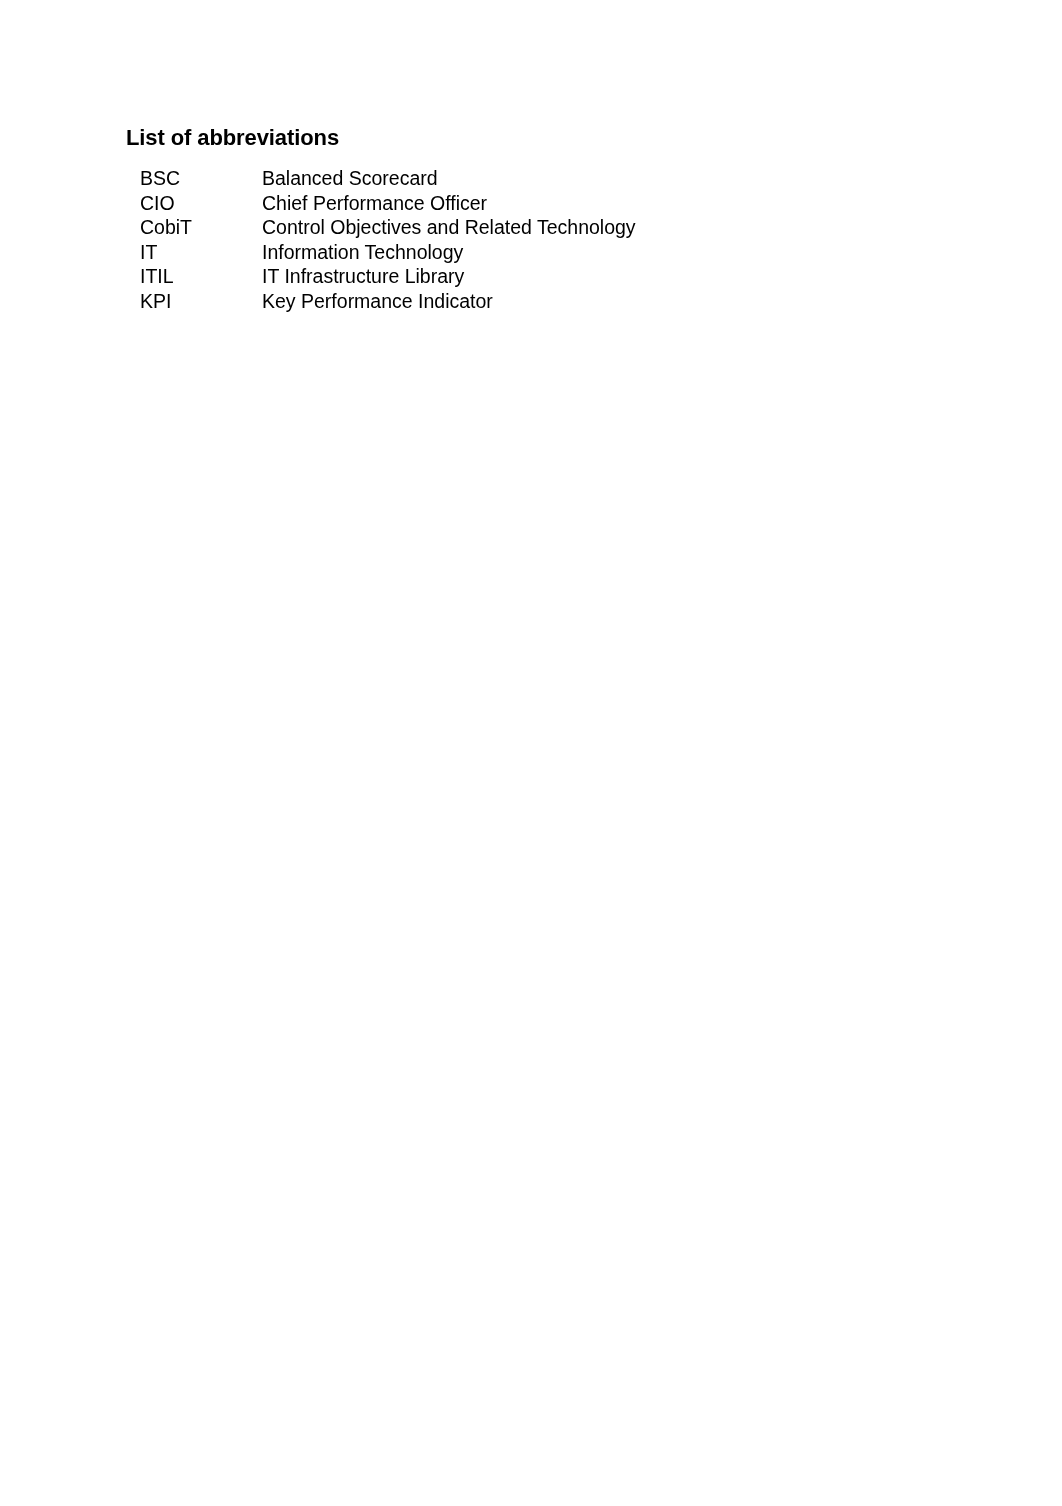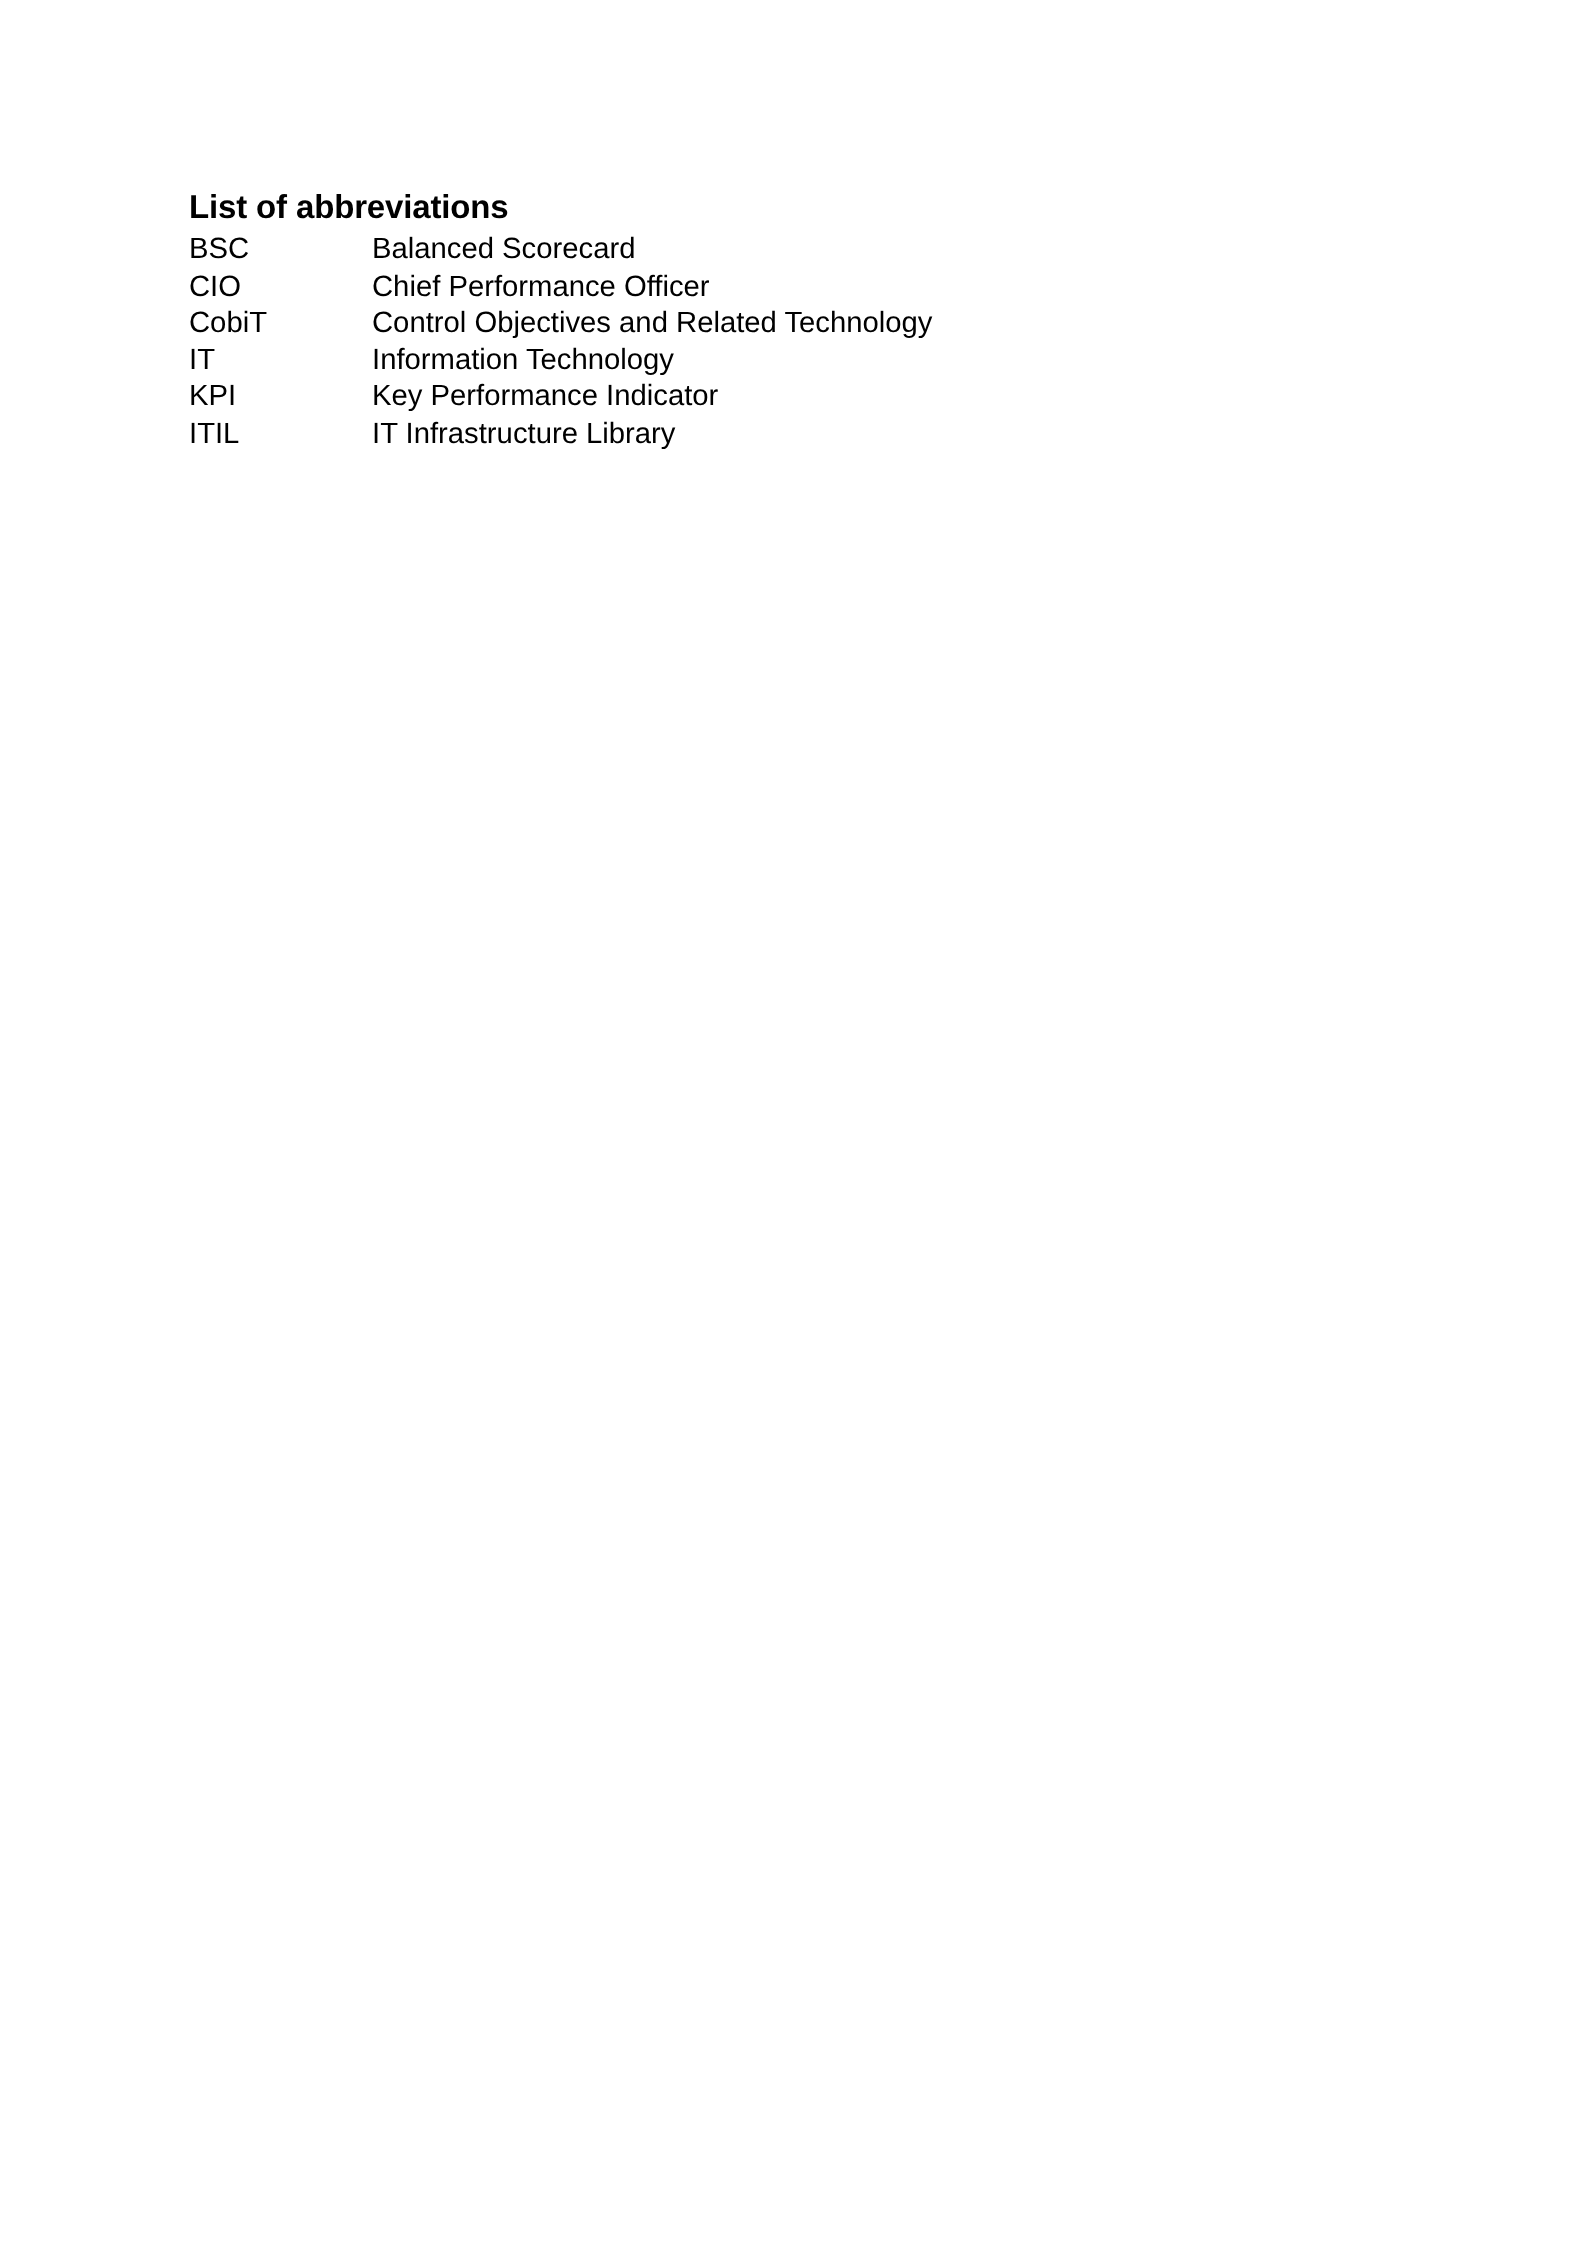--- a/index.html
+++ b/index.html
@@ -36,21 +36,21 @@
   .doc-heading {
     font-size: 22px;
     font-weight: bold;
     line-height: 28px;
     margin: 0 0 2px 0;
     letter-spacing: -0.1px;
     white-space: nowrap;
   }
 
   .abbr-list {
-    margin: 0;
+    margin: 14px;
     padding: 0;
     list-style: none;
   }
 
   .abbr-row {
     display: block;
     font-size: 19.5px;
     line-height: 24.5px;
     white-space: nowrap;
   }
@@ -87,23 +87,23 @@
       <li class="abbr-row">
         <span class="abbr-term">CobiT</span><span class="abbr-def">Control Objectives and Related Technology</span>
       </li>
 
       <li class="abbr-row">
         <span class="abbr-term">IT</span><span class="abbr-def">Information Technology</span>
       </li>
 
 
       <li class="abbr-row">
-        <span class="abbr-term">KPI</span><span class="abbr-def">Key Performance Indicator</span>
+        <span class="abbr-term">ITIL</span><span class="abbr-def">IT Infrastructure Library</span>
       </li>
 
       <li class="abbr-row">
-        <span class="abbr-term">ITIL</span><span class="abbr-def">IT Infrastructure Library</span>
+        <span class="abbr-term">KPI</span><span class="abbr-def">Key Performance Indicator</span>
       </li>
 
 
     </ul>
   </div>
 </div>
 
 </body></html>

